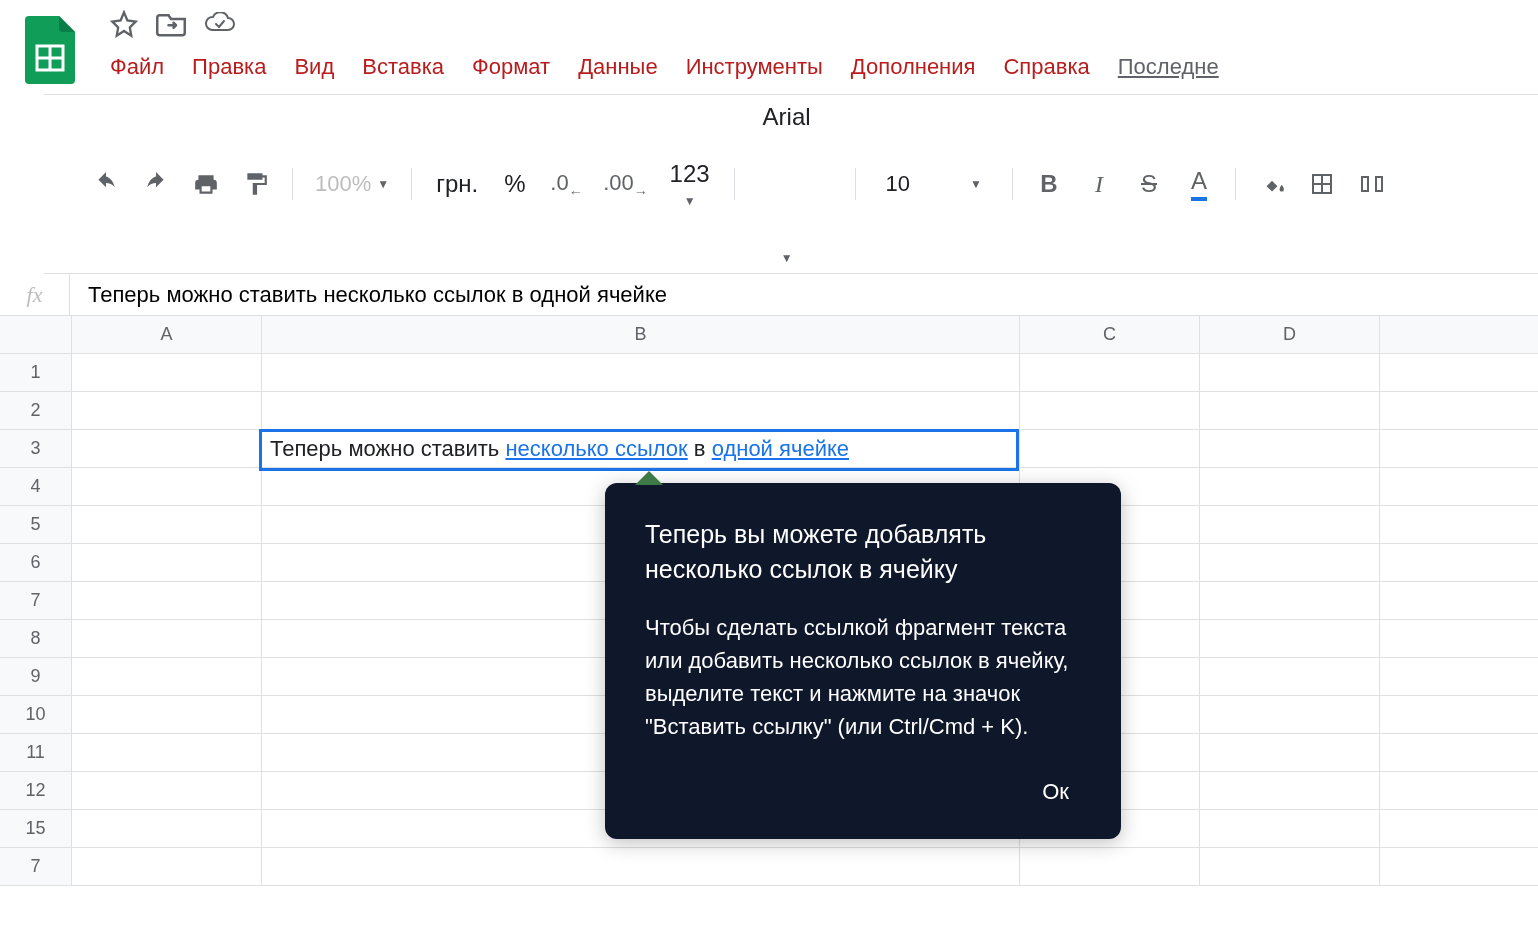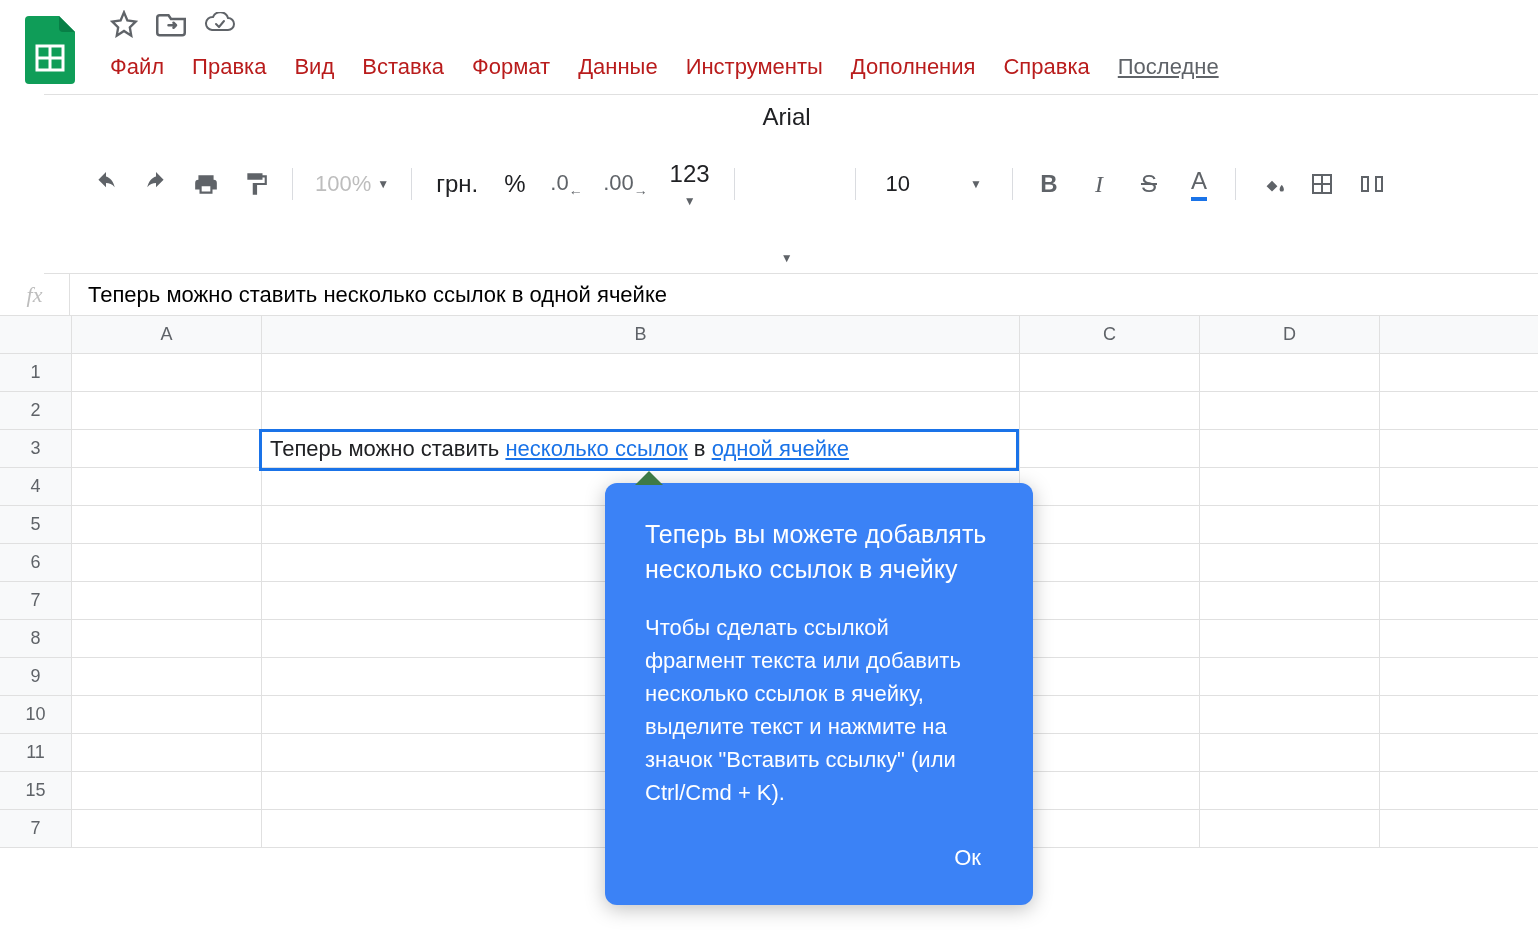--- a/index.html
+++ b/index.html
@@ -47,21 +47,21 @@
   .rows { }
   .row { display:flex; border-bottom:1px solid #e0e0e0; height: 38px; }
   .row-h { width:72px; border-right:1px solid #e0e0e0; background:#f8f9fa; text-align:center; font-size:18px; color:#5f6368; display:flex; align-items:center; justify-content:center; }
   .cell { border-right:1px solid #e0e0e0; font-size: 22px; padding: 4px 8px; display:flex; align-items:center; position:relative; }
 
   .selected-cell { border: 3px solid #1a73e8; position:absolute; pointer-events:none; }
   .link { color:#1a73e8; text-decoration: underline; cursor:pointer; }
   .cell-content span { white-space: pre; }
 
   
-  .tooltip { position:absolute; background:#3b82f6; color:#fff; border-radius: 12px; padding: 34px 40px 28px 40px; width: 428px; box-shadow: 0 4px 20px rgba(0,0,0,0.25); }
+  .tooltip { position:absolute; background:#0f172a; color:#fff; border-radius: 12px; padding: 34px 40px 28px 40px; width: 516px; box-shadow: 0 4px 20px rgba(0,0,0,0.25); }
   .tooltip::before { content:''; position:absolute; top:-12px; left:30px; border-left:14px solid transparent; border-right:14px solid transparent; border-bottom:14px solid #3e7a46; }
   .tooltip-title { font-size: 25px; font-weight: 500; line-height: 1.4; margin-bottom: 24px; }
   .tooltip-body { font-size: 22px; line-height: 1.5; margin-bottom: 30px; }
   .tooltip-ok { text-align:right; font-size: 22px; font-weight:500; cursor:pointer; padding: 6px 12px; }
 
   svg { display:block; }
 </style>
 </head>
 <body>
 
@@ -280,20 +280,27 @@
         <div class="cell col-D"></div>
       </div>
       <div class="row">
         <div class="row-h">11</div>
         <div class="cell col-A"></div>
         <div class="cell col-B"></div>
         <div class="cell col-C"></div>
         <div class="cell col-D"></div>
       </div>
       <div class="row">
+        <div class="row-h">12</div>
+        <div class="cell col-A"></div>
+        <div class="cell col-B"></div>
+        <div class="cell col-C"></div>
+        <div class="cell col-D"></div>
+      </div>
+      <div class="row">
         <div class="row-h">15</div>
         <div class="cell col-A"></div>
         <div class="cell col-B"></div>
         <div class="cell col-C"></div>
         <div class="cell col-D"></div>
       </div>
       <div class="row">
         <div class="row-h">7</div>
         <div class="cell col-A"></div>
         <div class="cell col-B"></div>

